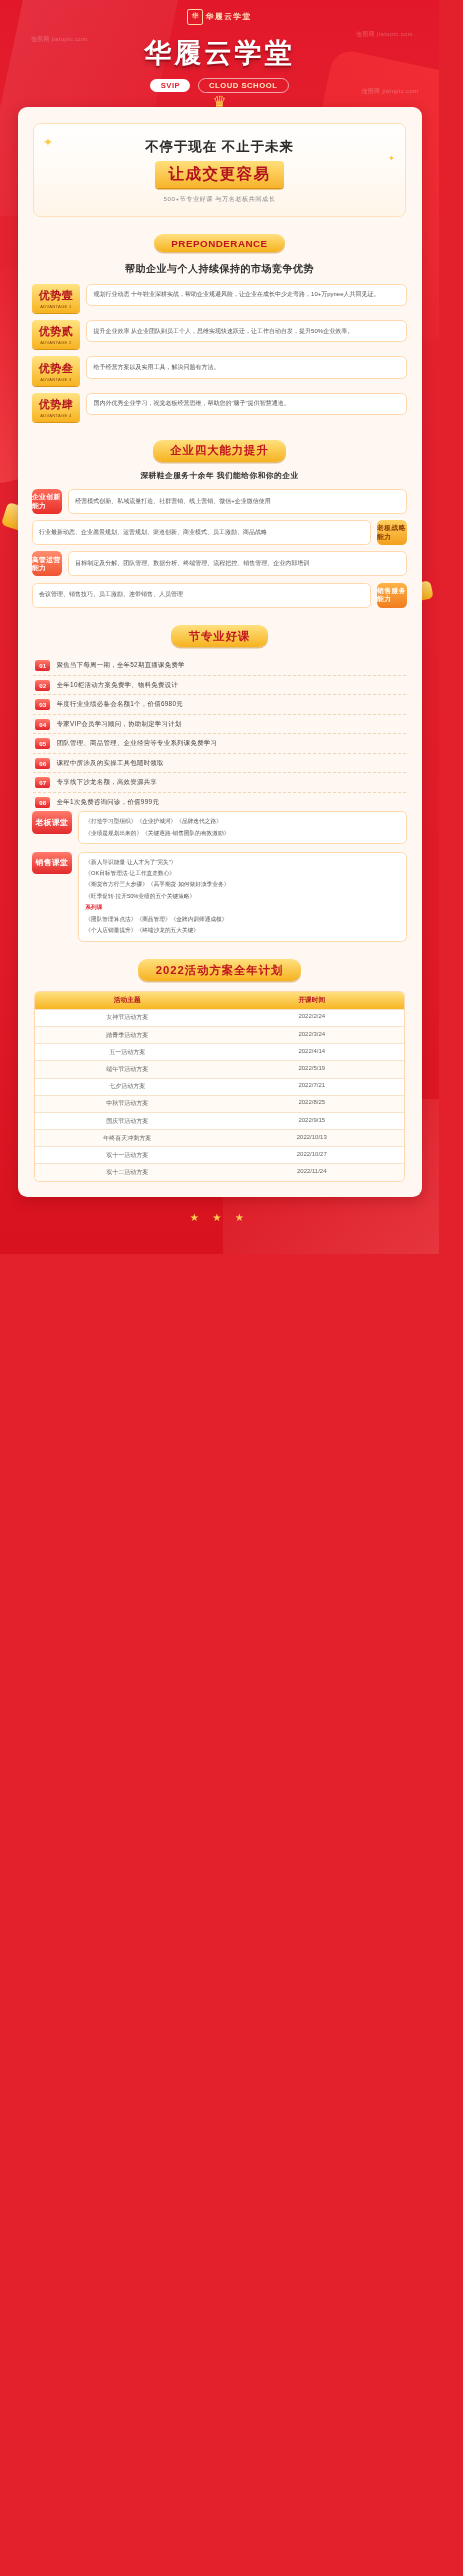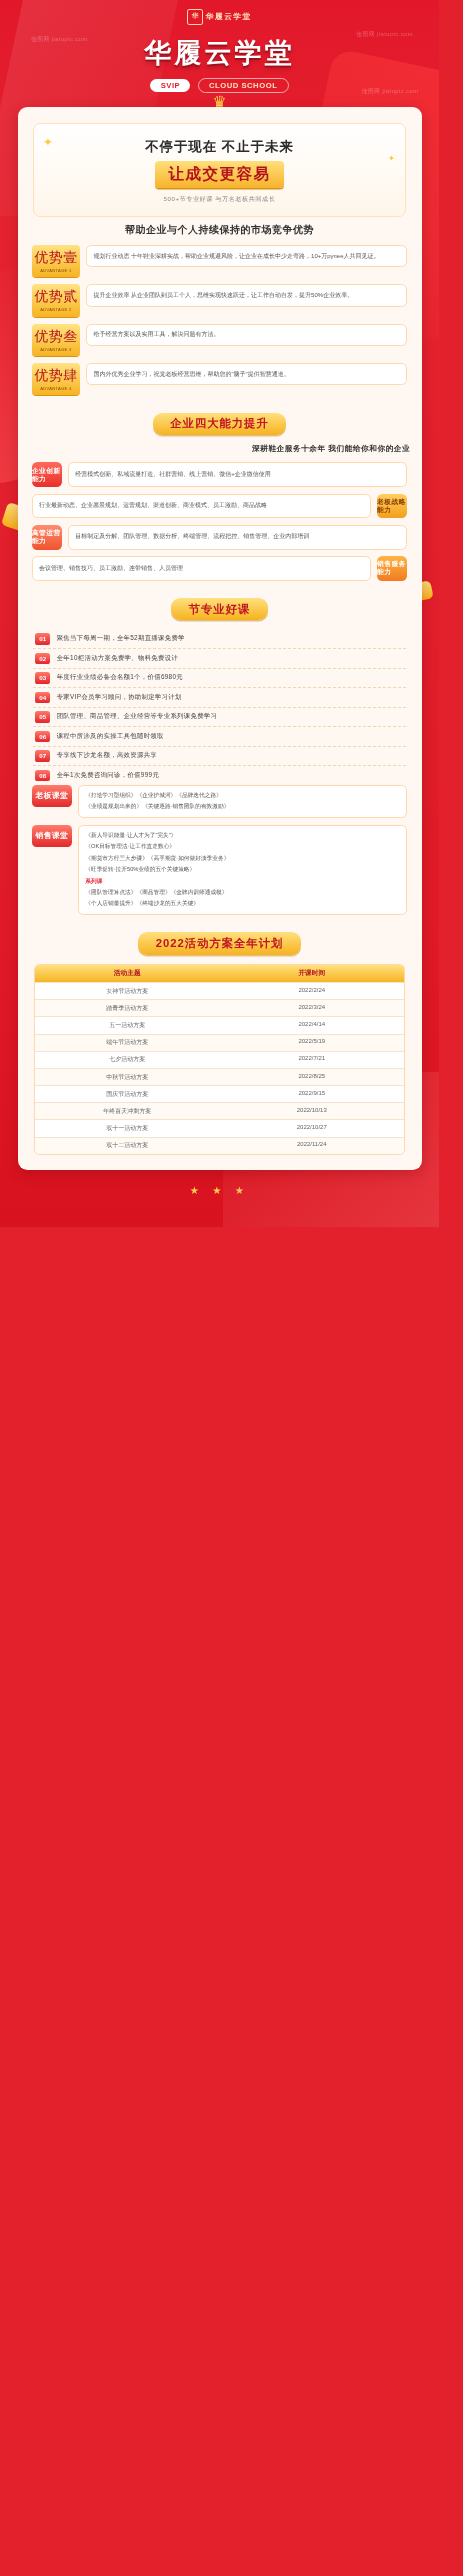--- a/index.html
+++ b/index.html
@@ -85,29 +85,29 @@
   .sec-title .band.en{font-size:9.8px;letter-spacing:0.5px;}
   .sec-sub{text-align:center;font-size:10px;font-weight:bold;color:#333;margin:6.2px 0 8.2px;letter-spacing:0.5px;}
 
   
   .adv{display:flex;gap:6.2px;align-items:flex-start;margin:0 3.1px 7.2px;}
   .adv-tag{
     flex:0 0 44px;background:linear-gradient(180deg,#ffe383,#f7b320);
     border-radius:4.1px;padding:4.1px 2.1px;text-align:center;color:#b3121d;
     box-shadow:0 1px 0 #d89418;
   }
-  .adv-tag .cn{font-size:14px;font-weight:normal;letter-spacing:0.5px;}
+  .adv-tag .cn{font-size:11px;font-weight:bold;letter-spacing:0.5px;}
   .adv-tag .en{font-size:4.1px;color:#8a4a0c;letter-spacing:0.3px;margin-top:1px;}
   .adv-body{
     flex:1;background:#fff;border:0.5px solid #ffd9ad;border-radius:5.2px;
     padding:4.6px 6.2px;font-size:6px;line-height:1.85;color:#555;
   }
 
   
-  .cap-lead{text-align:right;font-size:7.7px;font-weight:bold;color:#333;margin:5.2px 0 8.2px;letter-spacing:0.5px;}
+  .cap-lead{text-align:center;font-size:7.7px;font-weight:bold;color:#333;margin:5.2px 0 8.2px;letter-spacing:0.5px;}
   .cap{display:flex;gap:6.2px;align-items:stretch;margin:0 3.1px 6.2px;}
   .cap-chip{
     flex:0 0 30px;border-radius:5.2px;color:#fff;display:flex;flex-direction:column;
     align-items:center;justify-content:center;font-size:6.7px;font-weight:bold;
     line-height:1.25;padding:4.1px 0;letter-spacing:0.5px;
   }
   .cap-chip.c1{background:linear-gradient(180deg,#ff6a5a,#e8302a);}
   .cap-chip.c2{background:linear-gradient(180deg,#ffcf5e,#f2a01d);color:#8a3a06;}
   .cap-chip.c3{background:linear-gradient(180deg,#ff8d6e,#ef5330);}
   .cap-chip.c4{background:linear-gradient(180deg,#ffb347,#f07c20);}
@@ -197,20 +197,23 @@
     <div class="crown">♛</div>
 
     <div class="slogan">
       <span class="spark a">✦</span>
       <span class="spark b">✦</span>
       <div class="l1">不停于现在 不止于未来</div>
       <div class="l2">让成交更容易</div>
       <div class="l3">500+节专业好课 与万名老板共同成长</div>
     </div>
 
+    <div class="sec-title">
+      <span class="band en">PREPONDERANCE</span>
+    </div>
     <div class="sec-sub">帮助企业与个人持续保持的市场竞争优势</div>
 
     <div class="adv">
       <div class="adv-tag">
         <div class="cn">优势壹</div>
         <div class="en">ADVANTAGE 1</div>
       </div>
       <div class="adv-body">规划行业动态 十年鞋业深耕实战，帮助企业规避风险，让企业在成长中少走弯路，10+万рупее人共同见证。</div>
     </div>
     <div class="adv">

